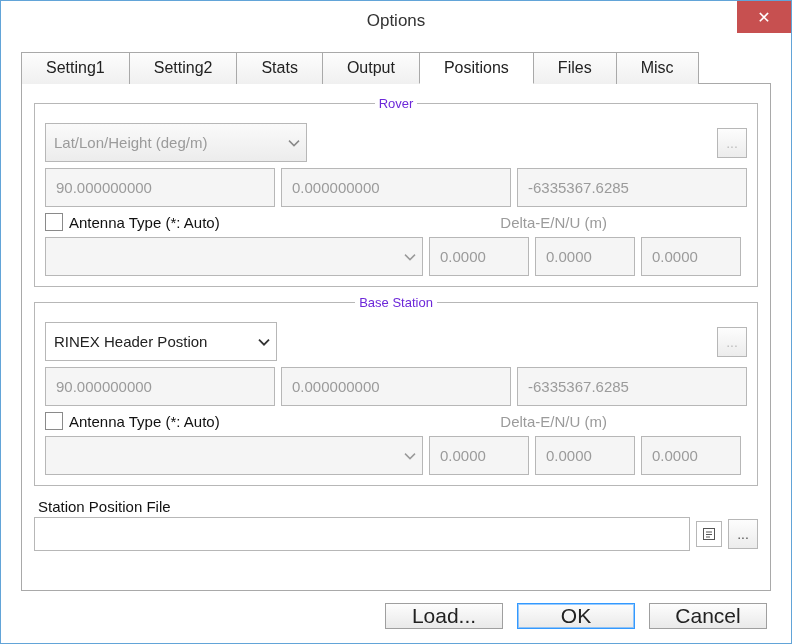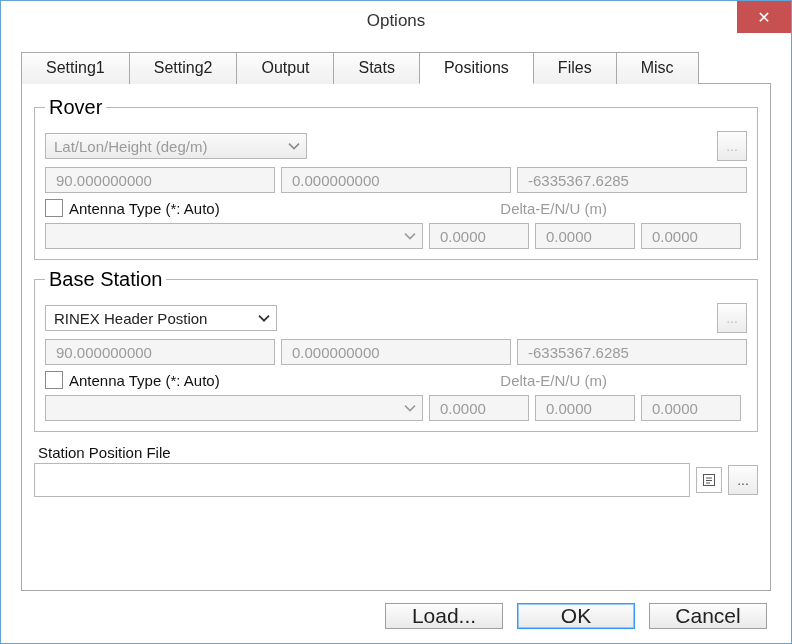--- a/index.html
+++ b/index.html
@@ -70,30 +70,31 @@
     display: flex; flex-direction: column;
     gap: 8px;
   }
   fieldset.group {
     border: 1px solid #b7b7b7;
     margin: 0;
     padding: 6px 10px 10px 10px;
   }
   fieldset.group > legend {
     padding: 0 4px;
-    font-size: 20px;
-    color: #000000;
+    font-size: 13px;
+    color: #6d28d9;
+    text-align: center;
   }
   .row {
     display: flex; align-items: center; gap: 6px;
     margin-top: 6px;
   }
   .row:first-child { margin-top: 2px; }
   .combo, .textin {
-    height: 26px;
+    height: 39px;
     border: 1px solid #b7b7b7;
     background: #fff;
     padding: 0 8px;
     font-size: 15px;
     color: #333;
     display: flex; align-items: center;
   }
   .combo {
     position: relative;
     padding-right: 28px;
@@ -175,22 +176,22 @@
     <span class="title">Options</span>
     <div class="close-btn">
       <span>✕</span>
     </div>
   </div>
 
   <div class="content">
     <div class="tabs">
       <div class="tab">Setting1</div>
       <div class="tab">Setting2</div>
+      <div class="tab">Stats</div>
       <div class="tab">Output</div>
-      <div class="tab">Stats</div>
       <div class="tab active">Positions</div>
       <div class="tab">Files</div>
       <div class="tab">Misc</div>
     </div>
 
     <div class="tabpane">
 
       <fieldset class="group">
         <legend>Rover</legend>
 

